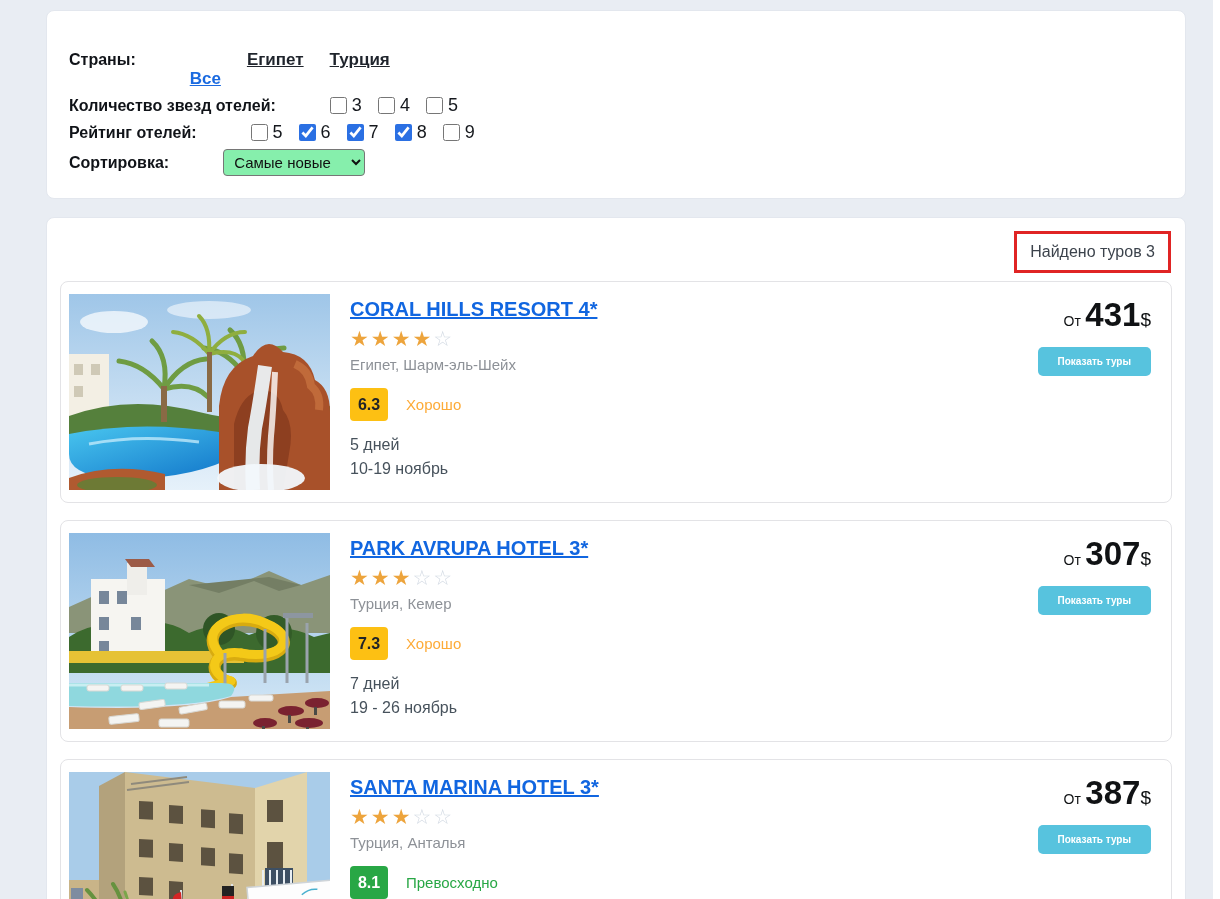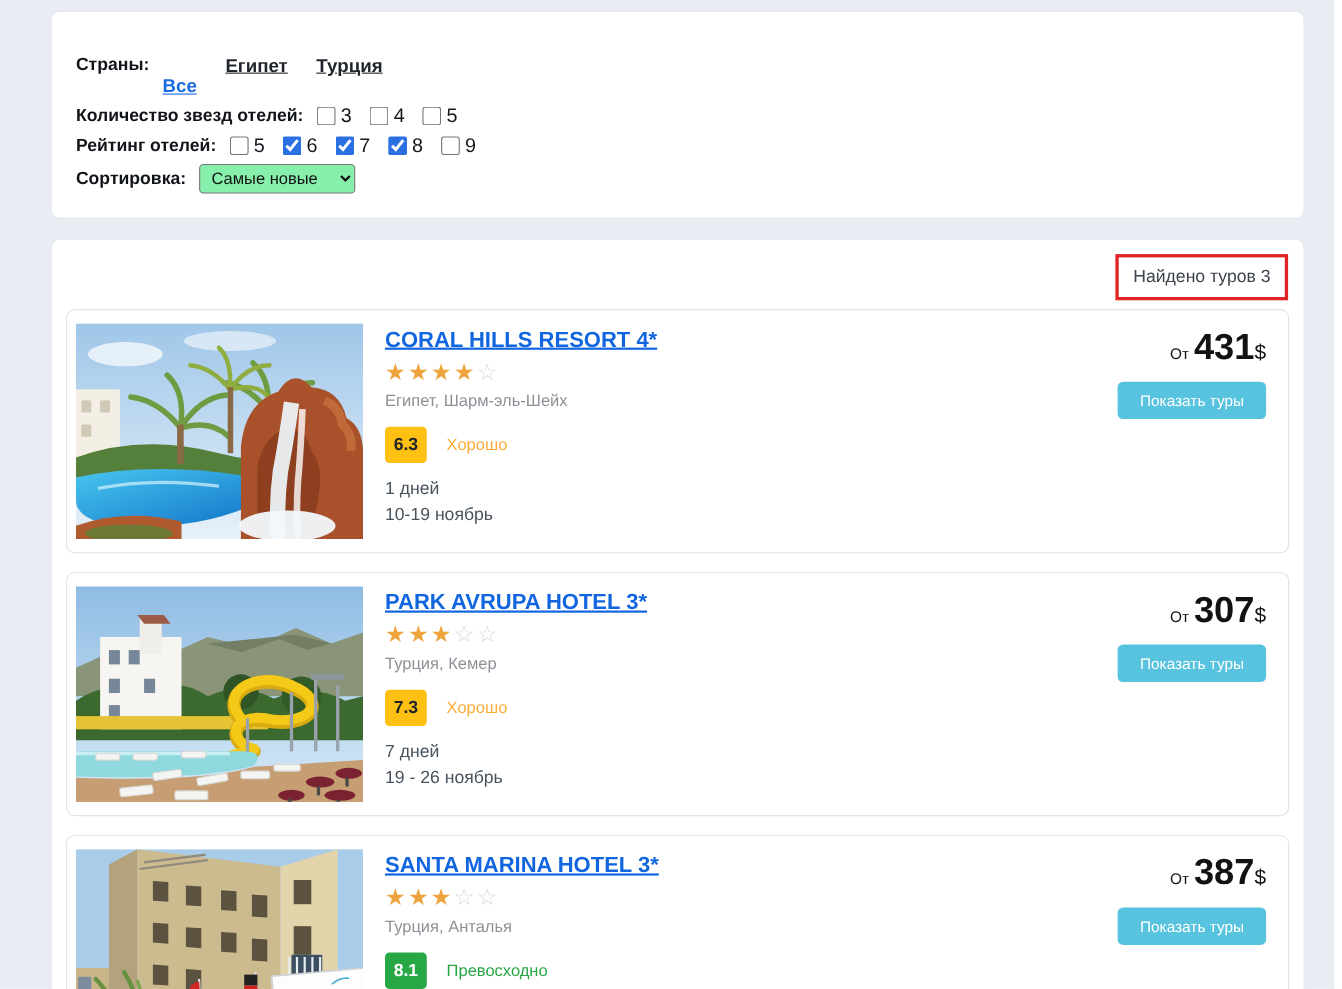--- a/index.html
+++ b/index.html
@@ -9,21 +9,21 @@
     font-family:"Liberation Sans", sans-serif;
     color:#16181c;
     position:relative;
   }
   .scroll-strip { position:absolute; top:0; right:0; width:7px; height:899px; background:#ffffff; }
   .container { width:1140px; margin:10px 0 0 46px; }
   .panel { background:#fff; border:1px solid #e3e7ee; border-radius:8px; }
 
   
   .filter-panel { padding:14px 22px 16px; }
-  .frow { display:flex; align-items:center; margin:6px 0; font-size:16px; }
+  .frow { display:flex; align-items:center; margin:6px 0; font-size:16px;gap:42px; }
   .flabel { font-weight:bold; color:#101318; margin-right:12px; white-space:nowrap; }
   .clinks { display:flex; align-items:center; gap:26px; }
   .clink { font-size:17px; font-weight:bold; text-decoration:underline; color:#1f242c; cursor:pointer; }
   .clink.active { color:#1a6ae0;margin-top:38px; }
   .cbgroup { display:flex; align-items:center; gap:16px; }
   .cb { display:flex; align-items:center; gap:5px; cursor:pointer; font-size:18px; color:#15181d; }
   .cb input { width:17px; height:17px; accent-color:#2b70e3; cursor:pointer; }
   .sort-select {
     font-family:"Liberation Sans", sans-serif;
     font-size:15px; color:#111;
@@ -61,21 +61,21 @@
   .days { font-size:16px; color:#47525c; margin-top:15px; }
   .dates { font-size:16px; color:#47525c; margin-top:6px; }
 
   .price-col { width:225px; display:flex; flex-direction:column; align-items:flex-end; padding-top:2px; }
   .price { color:#101214; white-space:nowrap; }
   .from { font-size:14px; }
   .amount { font-size:33px; font-weight:bold; }
   .cur { font-size:19px; }
   .show-btn {
     margin-top:13px; background:#57c3de; color:#fff;
-    font-family:"Liberation Sans", sans-serif; font-weight:normal; font-size:14px;
+    font-family:"Liberation Sans", sans-serif; font-weight:bold; font-size:10px;
     border:none; border-radius:5px; padding:9px 20px; cursor:pointer;
   }
 </style>
 </head>
 <body>
 
 <div class="scroll-strip"></div>
 
 <div class="container">
 
@@ -201,21 +201,21 @@
         </svg>
       </div>
       <div class="info">
         <a class="hotel-title">CORAL HILLS RESORT 4*</a>
         <div class="stars"><span class="sf">★★★★</span><span class="se">☆</span></div>
         <div class="location">Египет, Шарм-эль-Шейх</div>
         <div class="rating-row">
           <span class="badge" style="background: rgb(253, 192, 19); color: rgb(33, 36, 40);">6.3</span>
           <span class="rating-word" style="color: rgb(253, 171, 56);">Хорошо</span>
         </div>
-        <div class="days">1 дней</div>
+        <div class="days">5 дней</div>
         <div class="dates">10-19 ноябрь</div>
       </div>
       <div class="price-col">
         <div class="price">
           <span class="from">От</span>
           <span class="amount">431</span><span class="cur">$</span>
         </div>
         <button class="show-btn">Показать туры</button>
       </div>
     </article>

